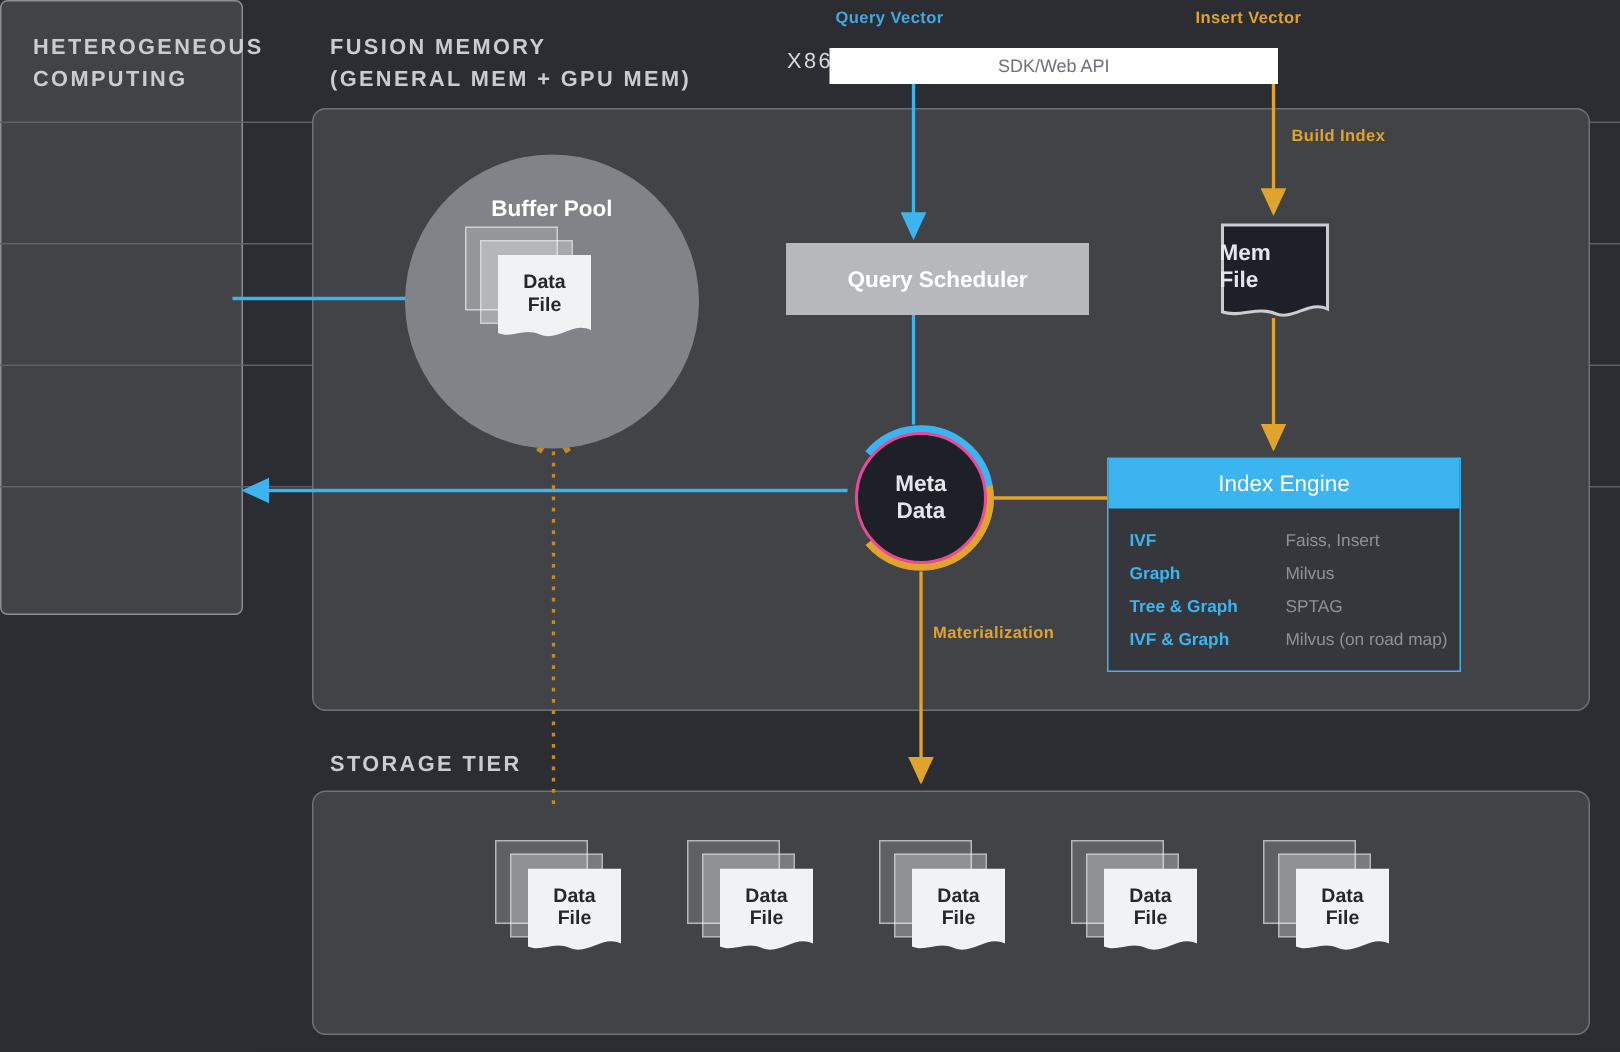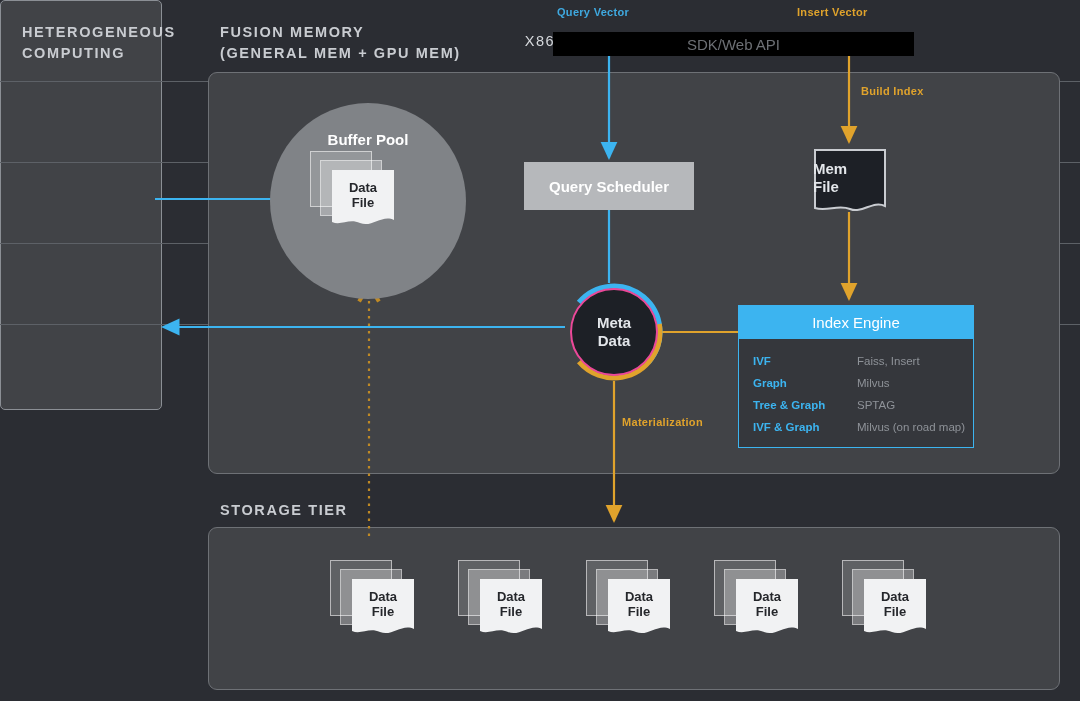--- a/index.html
+++ b/index.html
@@ -14,32 +14,32 @@
   #hc-panel{left:10px;top:72px;width:160px;height:408px;background:#414347;border:1px solid #8b8f95;border-radius:5px;}
   .hc-row{position:absolute;left:0;width:100%;display:flex;align-items:center;justify-content:center;color:#d6d9dd;font-size:14.5px;letter-spacing:1.6px;box-sizing:border-box;}
   .hc-row+.hc-row{border-top:1px solid #5d6167;}
 
   
   #fm-panel{left:208px;top:72px;width:852px;height:402px;}
   
   #st-panel{left:208px;top:527px;width:852px;height:163px;}
 
   
-  #api-bar{position:absolute;left:553px;top:32px;width:361px;height:24px;background:#000000;display:flex;align-items:center;justify-content:center;color:#6d7075;font-size:15px;}
+  #api-bar{position:absolute;left:553px;top:32px;width:299px;height:24px;background:#ffffff;display:flex;align-items:center;justify-content:center;color:#6d7075;font-size:12px;}
 
   .flowlabel{position:absolute;font-weight:bold;font-size:11px;letter-spacing:.3px;white-space:nowrap;}
   .lbl-blue{color:#3fa9e0;}
   .lbl-orange{color:#e0a32c;}
 
   
   #buffer-pool{position:absolute;left:270px;top:103px;width:196px;height:196px;border-radius:50%;background:#808387;}
   #buffer-pool-title{position:absolute;left:0;right:0;top:28px;text-align:center;color:#ffffff;font-weight:bold;font-size:15px;}
 
   
-  #query-scheduler{position:absolute;left:524px;top:162px;width:170px;height:48px;background:#b6b8bb;display:flex;align-items:center;justify-content:center;color:#ffffff;font-weight:bold;font-size:15px;}
+  #query-scheduler{position:absolute;left:524px;top:162px;width:202px;height:48px;background:#b6b8bb;display:flex;align-items:center;justify-content:center;color:#ffffff;font-weight:bold;font-size:15px;}
 
   
   #mem-file{position:absolute;left:813px;top:148px;width:74px;height:70px;}
   #mem-file .mf-label{position:absolute;left:0;right:0;top:12px;text-align:left;color:#e3e6ea;font-weight:bold;font-size:15px;line-height:18px;}
 
   
   #meta-data{position:absolute;left:565px;top:283px;width:98px;height:98px;}
   #meta-data .md-core{position:absolute;left:5px;top:5px;width:88px;height:88px;border-radius:50%;background:#1d2026;border:2px solid #ec4899;box-sizing:border-box;display:flex;align-items:center;justify-content:center;flex-direction:column;}
   #meta-data .md-core span{color:#e3e6ea;font-weight:bold;font-size:15px;line-height:18px;}
 

